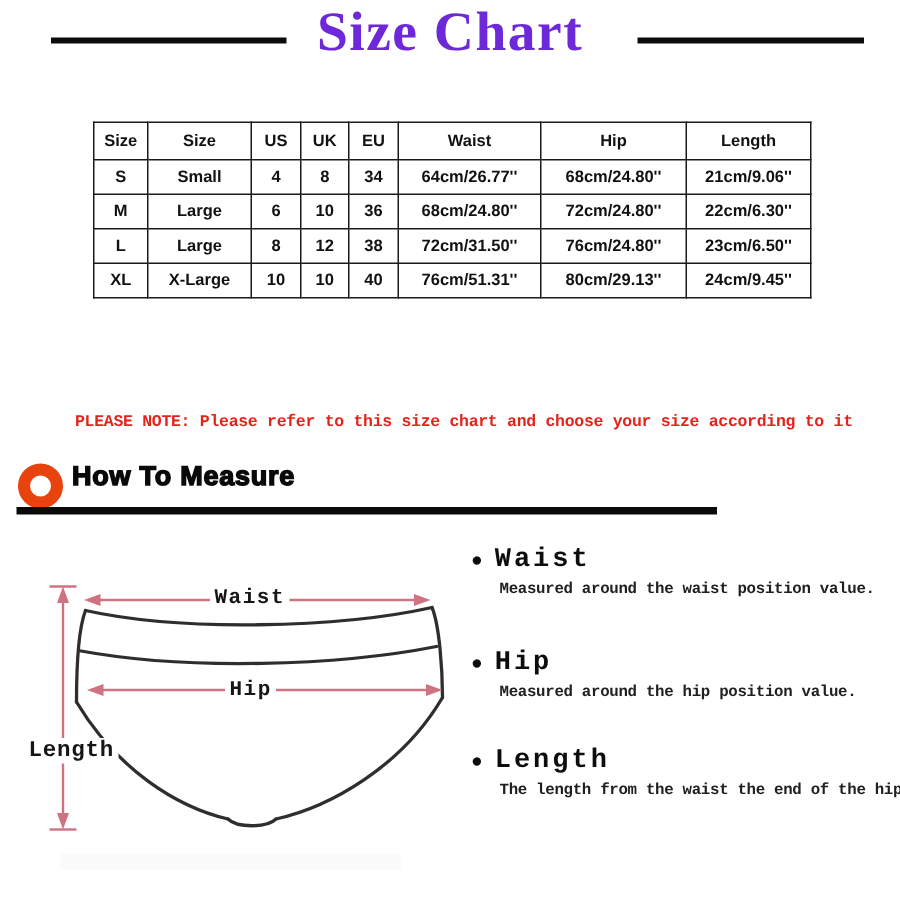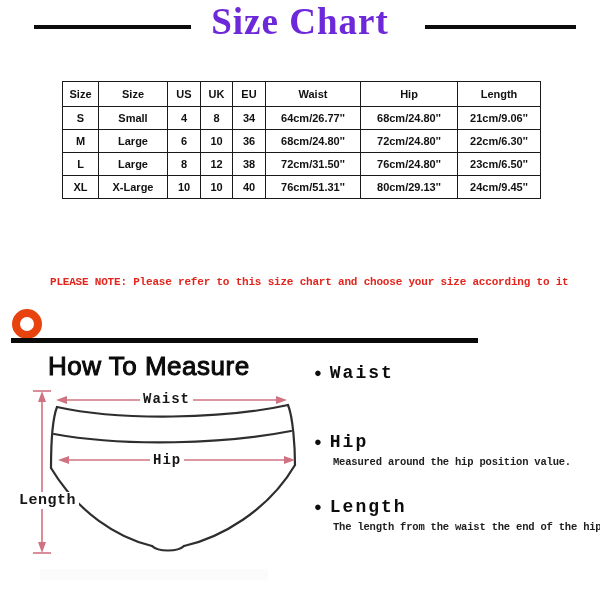--- a/index.html
+++ b/index.html
@@ -23,22 +23,22 @@
   .size-table tr.head-row{height:25px;}
 
   
   .note-line{position:absolute;left:50px;top:276px;width:545px;white-space:nowrap;
              font-family:"Liberation Mono","DejaVu Sans Mono",monospace;
              font-size:11px;font-weight:bold;letter-spacing:-0.2px;color:#e3241c;}
 
   
   .ring-icon{position:absolute;left:12px;top:309px;width:14px;height:14px;
              border:8px solid #e8430f;border-radius:50%;background:#fff;}
-  .htm-title{position:absolute;left:48px;top:307px;font-size:26px;font-weight:normal;
-             color:#0a0a0a;-webkit-text-stroke:1px #0a0a0a;letter-spacing:0.5px;margin-top:44px;}
+  .htm-title{position:absolute;left:48px;top:307px;font-size:18px;font-weight:bold;
+             color:#0a0a0a;-webkit-text-stroke:1px #0a0a0a;letter-spacing:0.5px;}
   .htm-underline{position:absolute;left:11px;top:338px;width:467px;height:5px;background:#0a0a0a;}
 
   
   .diagram{position:absolute;left:0;top:355px;width:310px;height:245px;}
   .diagram svg{position:absolute;left:0;top:0;}
   .diag-label{position:absolute;background:#ffffff;padding:0 3px;
               font-family:"Liberation Mono","DejaVu Sans Mono",monospace;
               font-weight:bold;color:#161616;white-space:nowrap;}
   .diag-label.waist{left:140px;top:36px;font-size:14px;letter-spacing:1px;}
   .diag-label.hip{left:150px;top:97px;font-size:14px;letter-spacing:1px;}
@@ -175,20 +175,21 @@
     <div class="diag-label hip">Hip</div>
     <div class="diag-label length">Length</div>
   </div>
 
   <div class="measure-info">
     <div class="measure-item i0">
       <div class="mi-head">
         <span class="mi-bullet">●</span>
         <span>Waist</span>
       </div>
+      <div class="mi-desc">Measured around the waist position value.</div>
     </div>
     <div class="measure-item i1">
       <div class="mi-head">
         <span class="mi-bullet">●</span>
         <span>Hip</span>
       </div>
       <div class="mi-desc">Measured around the hip position value.</div>
     </div>
     <div class="measure-item i2">
       <div class="mi-head">

